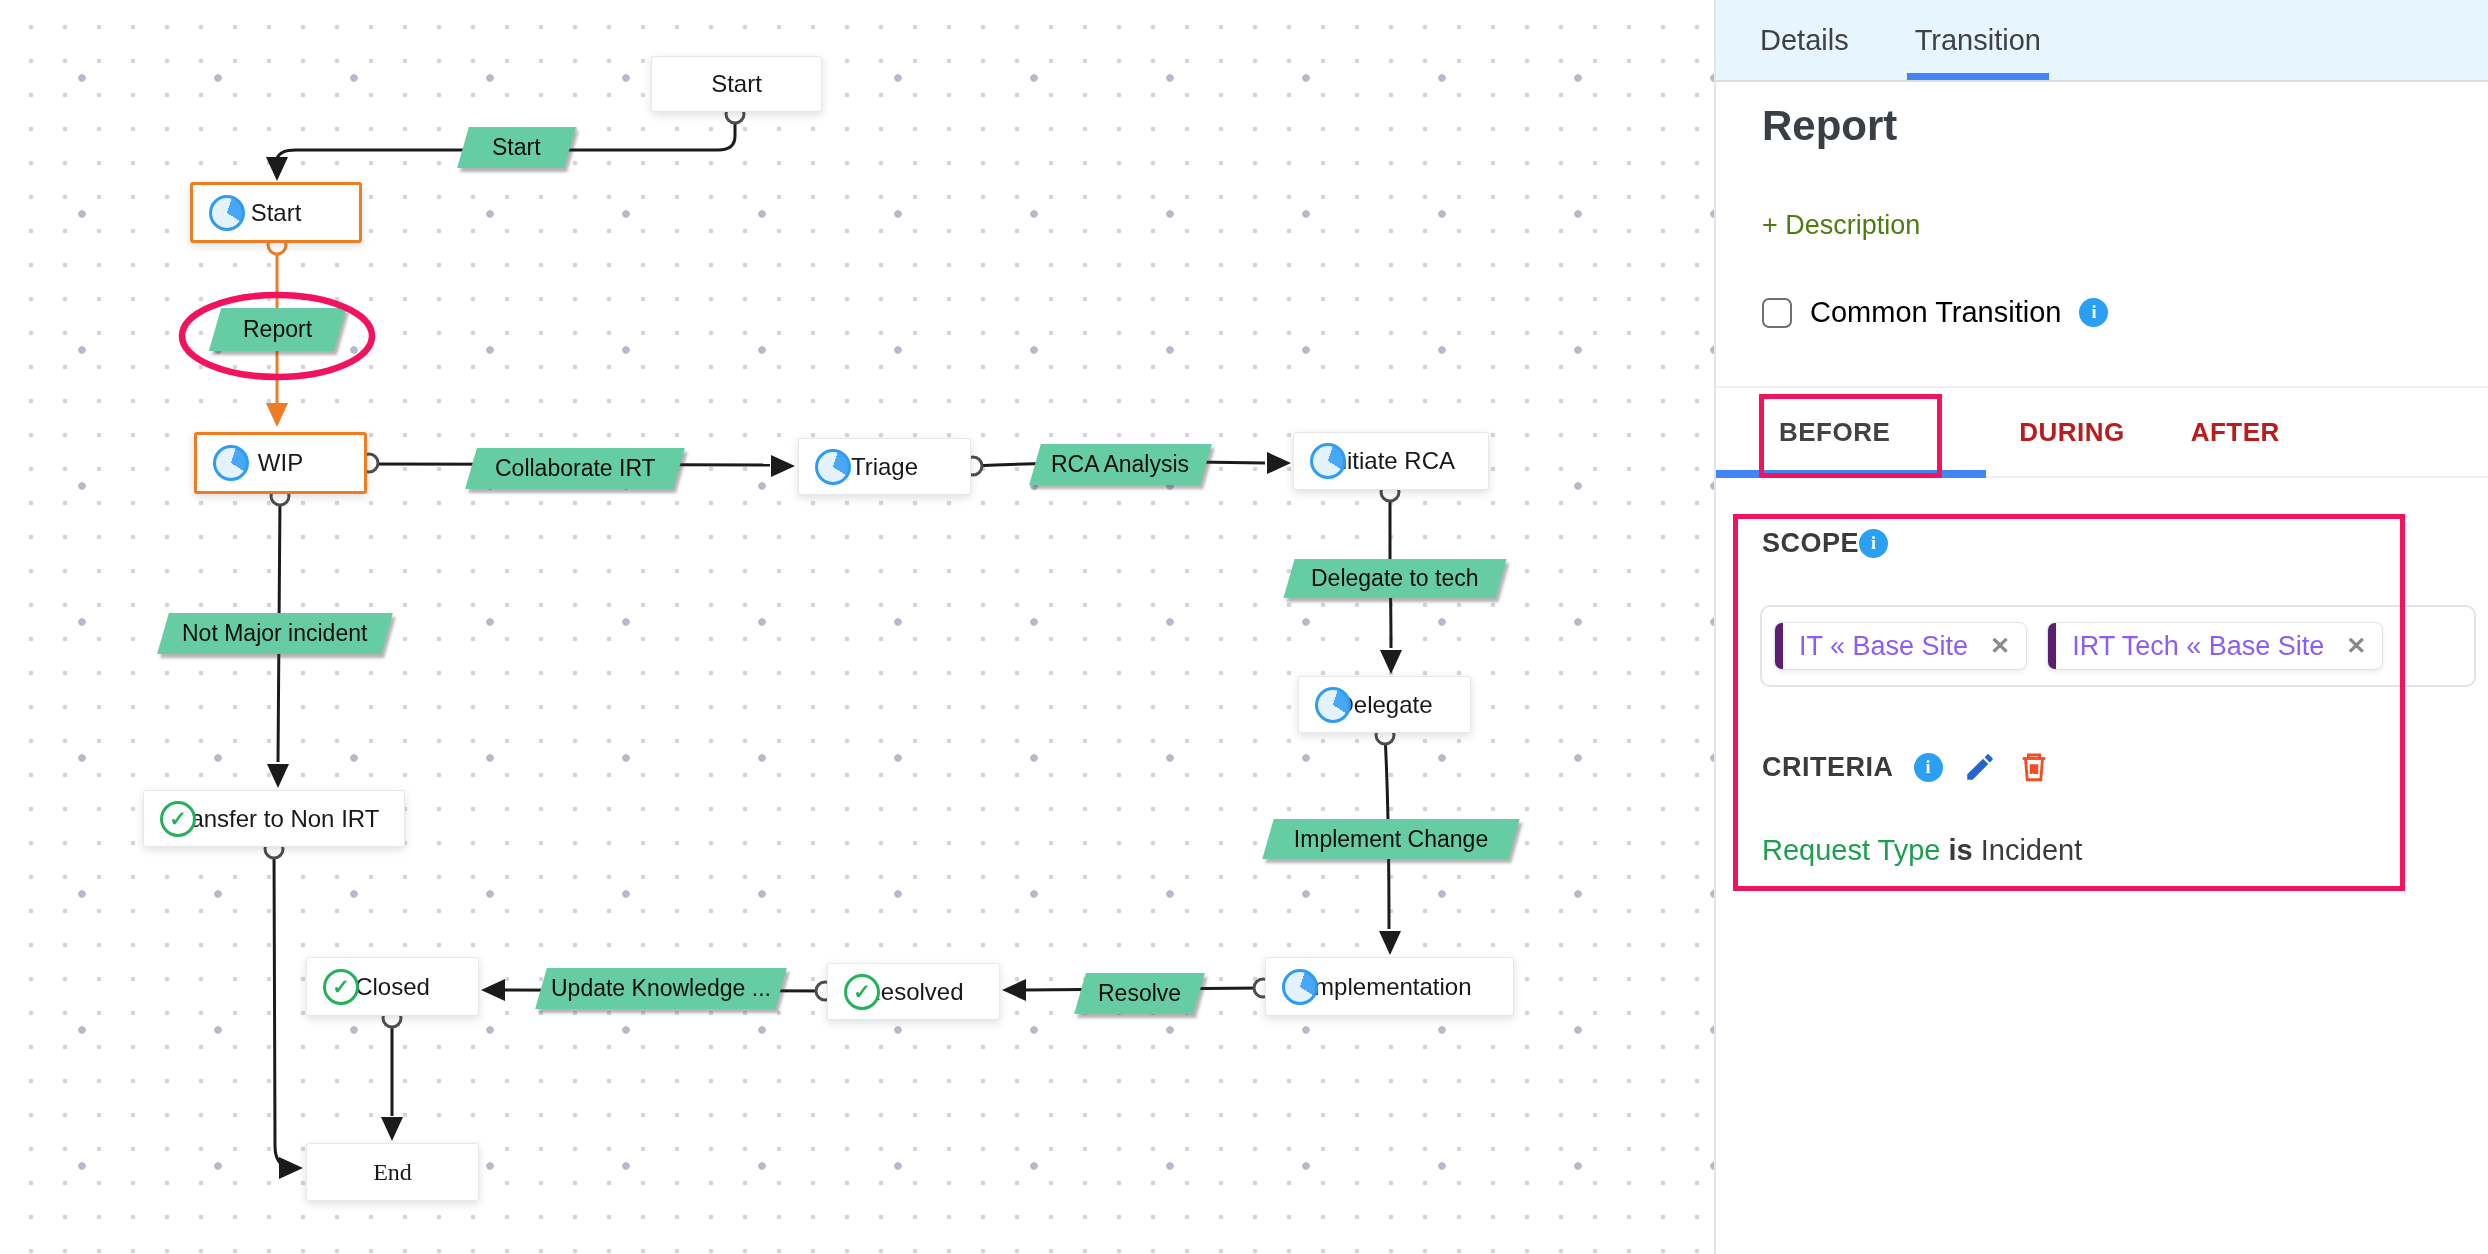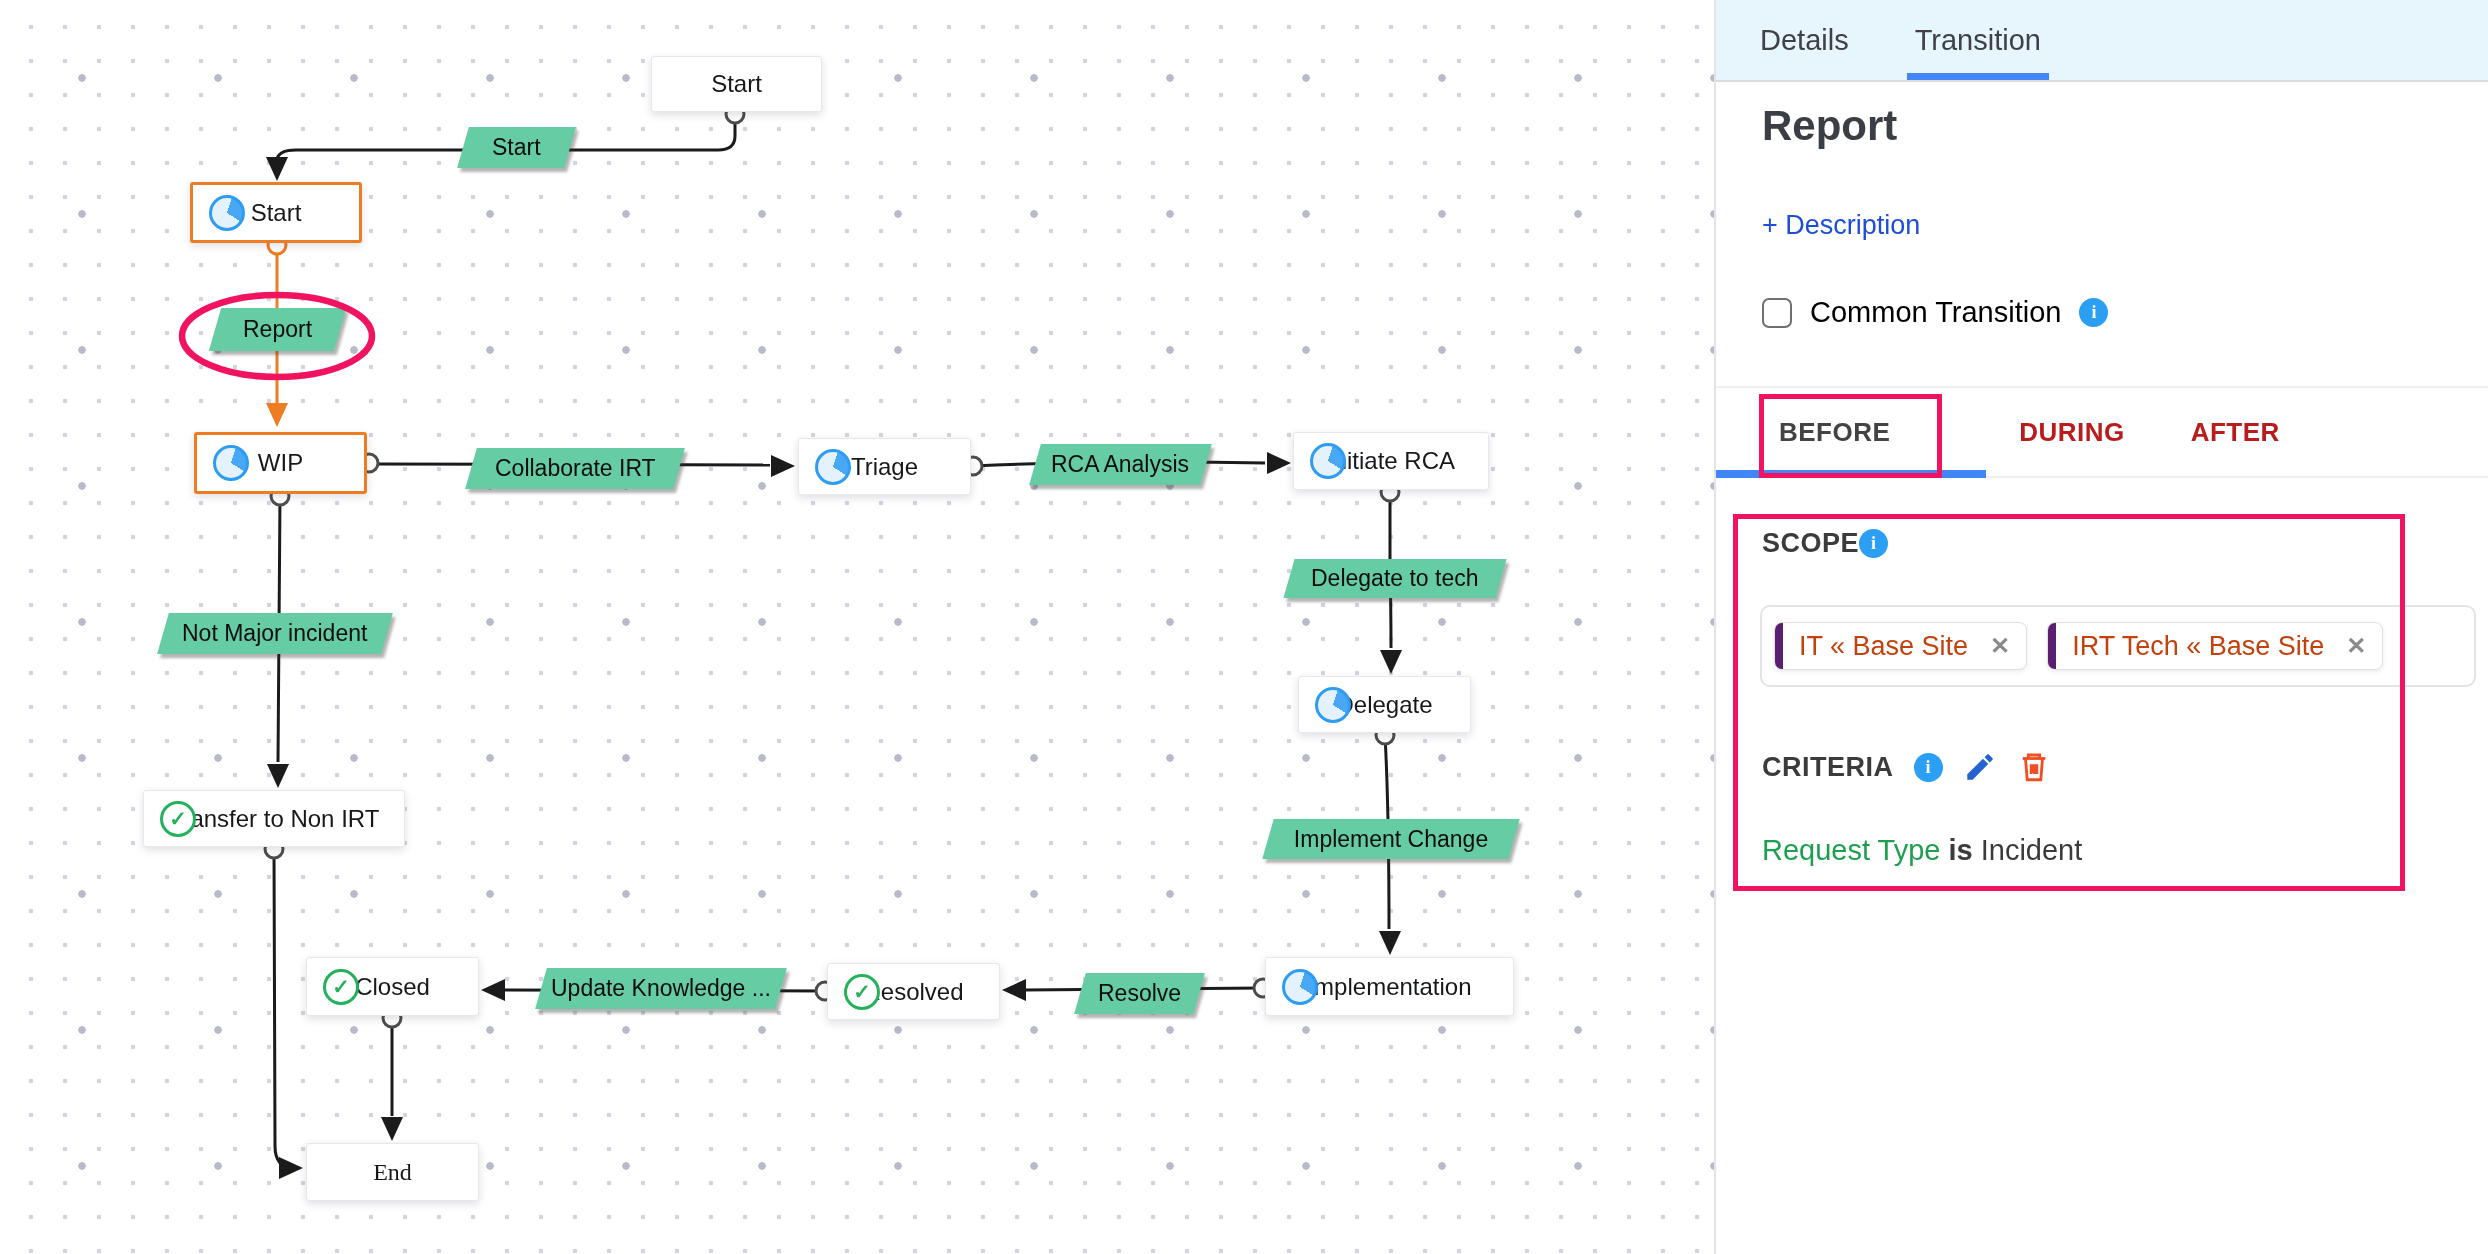--- a/index.html
+++ b/index.html
@@ -37,21 +37,21 @@
     border-left:2px solid #e3e4e8; }
   .ptabs { position:absolute; left:0; top:0; width:100%; height:82px; background:#e7f5fc;
     border-bottom:2px solid #dcdcdc; display:flex; align-items:center; }
   .ptab { position:relative; height:100%; display:flex; align-items:center;
     font-size:29px; color:#3f4146; cursor:pointer; }
   .ptab.t0 { margin-left:44px; }
   .ptab.t1 { margin-left:58px; padding:4px 8px; }
   .ptab.active::after { content:""; position:absolute; left:0; right:0; bottom:0; height:7px; background:#4285f4; }
 
   .ptitle { position:absolute; left:46px; top:102px; font-size:42px; font-weight:600; color:#3a3f45; }
-  .pdesc { position:absolute; left:46px; top:210px; font-size:27px; color:#1d4ed8; cursor:pointer; }
+  .pdesc { position:absolute; left:46px; top:210px; font-size:27px; color:#4d7c0f; cursor:pointer; }
 
   .common { position:absolute; left:46px; top:296px; display:flex; align-items:center; gap:18px; }
   .cbox { width:30px; height:30px; border:2px solid #6f6f6f; border-radius:7px; background:#fff; }
   .common .lbl { font-size:29px; color:#000000; }
   .info { width:29px; height:29px; border-radius:50%; background:#2b9ff3; color:#fff;
     display:inline-flex; align-items:center; justify-content:center;
     font-size:18px; font-weight:bold; font-family:"Liberation Serif", serif; flex:0 0 auto; }
 
   .subtabs { position:absolute; left:0; top:386px; width:100%; height:92px;
     border-top:2px solid #efefef; border-bottom:2px solid #efefef; display:flex; align-items:center; }
@@ -62,21 +62,21 @@
   .sub-underline { position:absolute; left:0; top:470px; width:270px; height:8px; background:#4285f4; }
 
   .scope-h { position:absolute; left:46px; top:528px; display:flex; align-items:center; gap:0; }
   .sec-h { font-size:27px; font-weight:bold; letter-spacing:.5px; color:#3b3b3b; }
   .scope-box { position:absolute; left:44px; top:605px; width:716px; height:82px;
     border:2px solid #e4e4e8; border-radius:10px; background:#fff;
     display:flex; align-items:center; padding:0 12px; gap:20px; }
   .chip { height:48px; background:#fff; border:1.5px solid #e0e0e4; border-radius:8px;
     box-shadow:0 2px 5px rgba(0,0,0,.08); display:flex; align-items:center; overflow:hidden; }
   .chip .bar { width:8px; height:100%; background:#5a1f70; flex:0 0 auto; }
-  .chip .ctext { font-size:27px; color:#c2410c; padding:0 18px 0 16px; white-space:nowrap; }
+  .chip .ctext { font-size:27px; color:#8b5cf6; padding:0 18px 0 16px; white-space:nowrap; }
   .chip .x { font-size:24px; font-weight:bold; color:#8a8a8a; padding:0 16px 0 4px; cursor:pointer; }
 
   .crit-h { position:absolute; left:46px; top:750px; display:flex; align-items:center; gap:20px; }
   .crit-h svg { display:block; }
   .req { position:absolute; left:46px; top:834px; font-size:29px; color:#3b3b3b; }
   .req .field { color:#1e9e4f; }
   .req .op { font-weight:bold; }
 
   
   .annot { pointer-events:none; }

